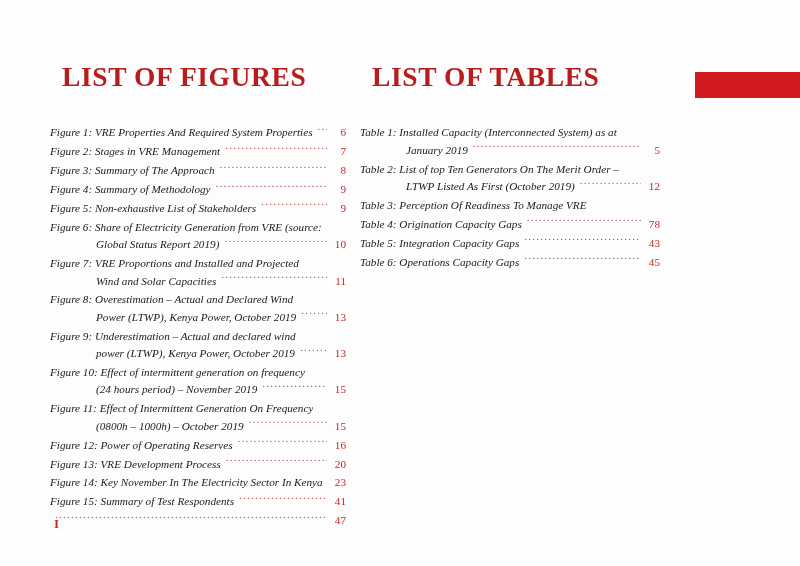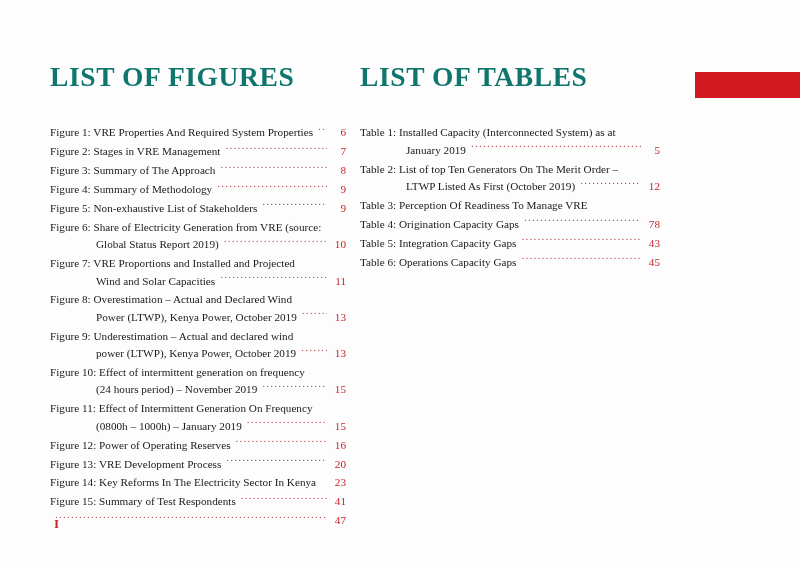--- a/index.html
+++ b/index.html
@@ -41,27 +41,27 @@
   }
 
   .col {
     position: absolute;
     top: 62px;
   }
   .col-figures { left: 50px;  width: 296px; }
   .col-tables  { left: 360px; width: 300px; }
 
   .section-title {
-    color: #0f766e;
+    color: #b91c1c;
     font-family: "Liberation Serif", "DejaVu Serif", serif;
     font-weight: bold;
     font-size: 27.5px;
     letter-spacing: 0.6px;
     line-height: 1.1;
-    margin: 0 0 32px 0;
+    margin: 0 0 32px 12px;
     white-space: nowrap;
   }
 
   .entries {
     font-size: 11.2px;
     line-height: 17.4px;
     color: #1a1a1a;
   }
 
   .entry {
@@ -78,20 +78,21 @@
   }
 
   .eline.indent .etext {
     padding-left: 46px;
   }
 
   .etext {
     flex: 0 1 auto;
     overflow: hidden;
     text-overflow: clip;
+    font-style: italic;
   }
 
   .leader {
     flex: 1 1 auto;
     margin: 0 3px 0 5px;
     position: relative;
     height: 1em;
     overflow: hidden;
     color: #b8474a;
   }
@@ -220,42 +221,42 @@
               <span class="etext">(24 hours period) – November 2019</span>
               <span class="leader"></span>
               <span class="pagenum">15</span>
             </div>
           </div>
           <div class="entry">
             <div class="eline">
               <span class="etext">Figure 11: Effect of Intermittent Generation On Frequency</span>
             </div>
             <div class="eline indent">
-              <span class="etext">(0800h – 1000h) – January 2019</span>
+              <span class="etext">(0800h – 1000h) – October 2019</span>
               <span class="leader"></span>
               <span class="pagenum">15</span>
             </div>
           </div>
           <div class="entry">
             <div class="eline">
               <span class="etext">Figure 12: Power of Operating Reserves</span>
               <span class="leader"></span>
               <span class="pagenum">16</span>
             </div>
           </div>
           <div class="entry">
             <div class="eline">
               <span class="etext">Figure 13: VRE Development Process</span>
               <span class="leader"></span>
               <span class="pagenum">20</span>
             </div>
           </div>
           <div class="entry">
             <div class="eline">
-              <span class="etext">Figure 14: Key Reforms In The Electricity Sector In Kenya</span>
+              <span class="etext">Figure 14: Key November In The Electricity Sector In Kenya</span>
               <span class="leader none"></span>
               <span class="pagenum">23</span>
             </div>
           </div>
           <div class="entry">
             <div class="eline">
               <span class="etext">Figure 15: Summary of Test Respondents</span>
               <span class="leader"></span>
               <span class="pagenum">41</span>
             </div>

